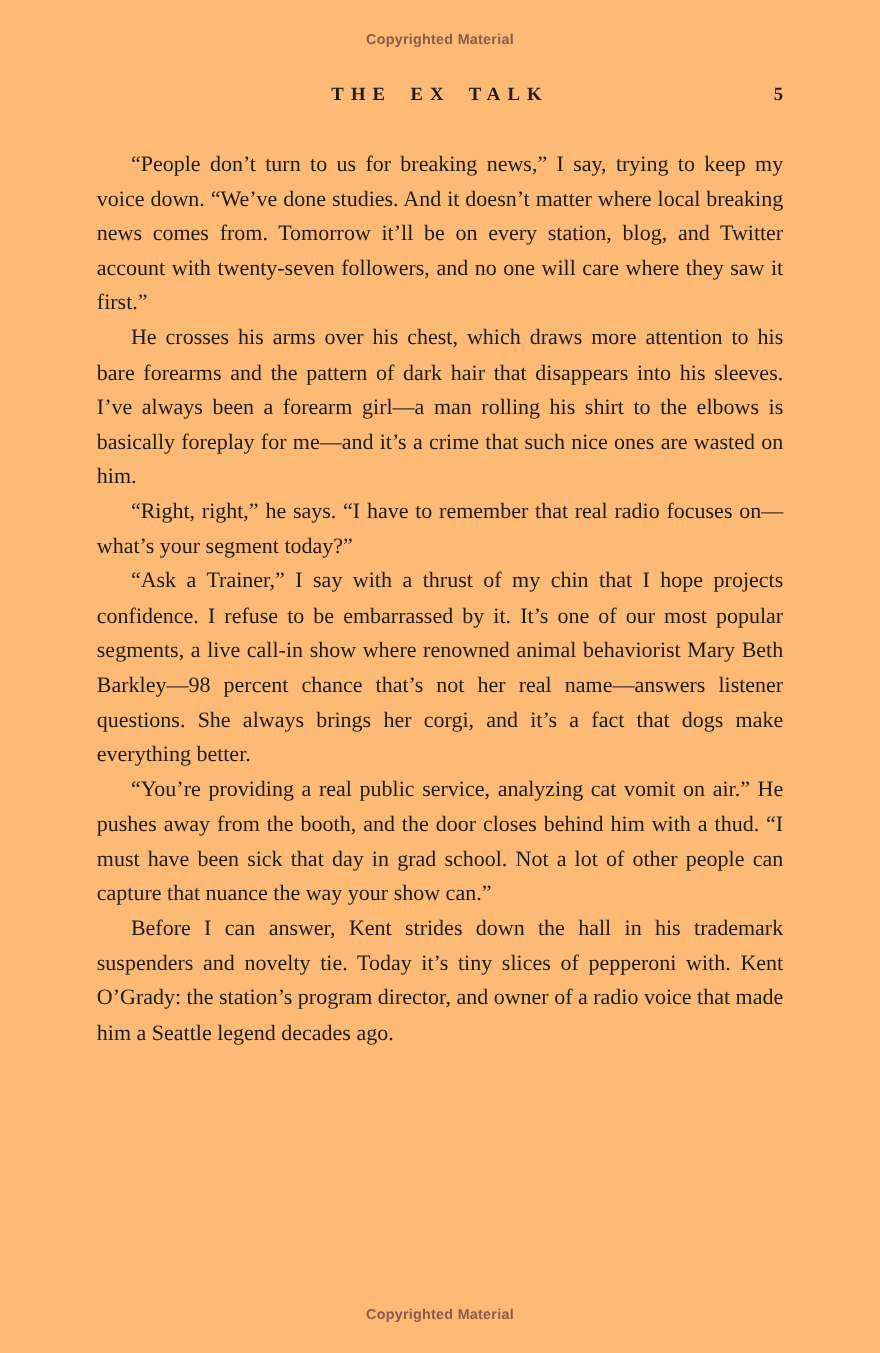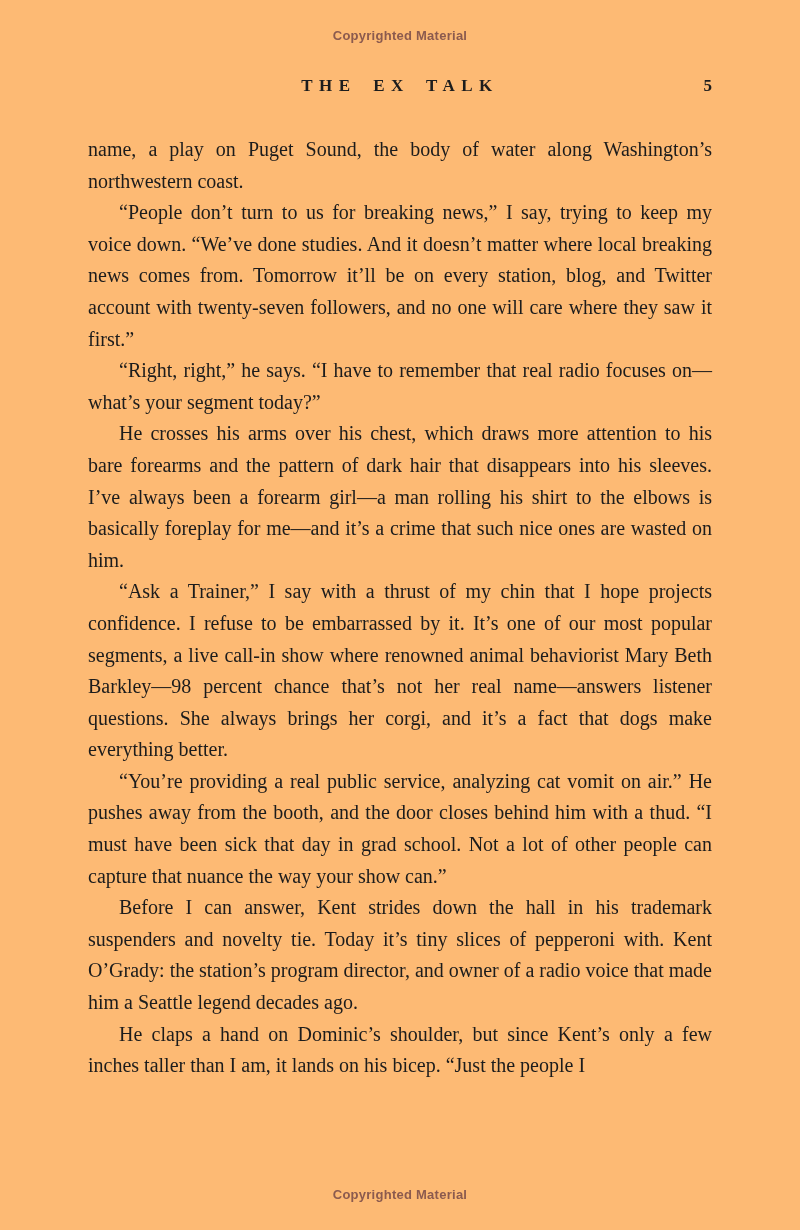--- a/index.html
+++ b/index.html
@@ -84,27 +84,25 @@
   <div class="copyright copyright-top">Copyrighted Material</div>
 
   <div class="content">
 
     <div class="running-head">
       <div class="book-title">THE EX TALK</div>
       <div class="page-number">5</div>
     </div>
 
     <div class="body-text">
-        <p>name, a play on Puget Sound, the body of water along Washington’s northwestern coast.</p>
         <p class="indent">“People don’t turn to us for breaking news,” I say, trying to keep my voice down. “We’ve done studies. And it doesn’t matter where local breaking news comes from. Tomorrow it’ll be on every station, blog, and Twitter account with twenty-seven followers, and no one will care where they saw it first.”</p>
+        <p class="indent">He crosses his arms over his chest, which draws more attention to his bare forearms and the pattern of dark hair that disappears into his sleeves. I’ve always been a forearm girl—a man rolling his shirt to the elbows is basically foreplay for me—and it’s a crime that such nice ones are wasted on him.</p>
         <p class="indent">“Right, right,” he says. “I have to remember that real radio focuses on—what’s your segment today?”</p>
-        <p class="indent">He crosses his arms over his chest, which draws more attention to his bare forearms and the pattern of dark hair that disappears into his sleeves. I’ve always been a forearm girl—a man rolling his shirt to the elbows is basically foreplay for me—and it’s a crime that such nice ones are wasted on him.</p>
         <p class="indent">“Ask a Trainer,” I say with a thrust of my chin that I hope projects confidence. I refuse to be embarrassed by it. It’s one of our most popular segments, a live call-in show where renowned animal behaviorist Mary Beth Barkley—98 percent chance that’s not her real name—answers listener questions. She always brings her corgi, and it’s a fact that dogs make everything better.</p>
         <p class="indent">“You’re providing a real public service, analyzing cat vomit on air.” He pushes away from the booth, and the door closes behind him with a thud. “I must have been sick that day in grad school. Not a lot of other people can capture that nuance the way your show can.”</p>
         <p class="indent">Before I can answer, Kent strides down the hall in his trademark suspenders and novelty tie. Today it’s tiny slices of pepperoni with. Kent O’Grady: the station’s program director, and owner of a radio voice that made him a Seattle legend decades ago.</p>
-        <p class="indent">He claps a hand on Dominic’s shoulder, but since Kent’s only a few inches taller than I am, it lands on his bicep. “Just the people I</p>
       </div>
 
   </div>
 
   <div class="copyright copyright-bottom">Copyrighted Material</div>
 
 </div>
 
 </body></html>

